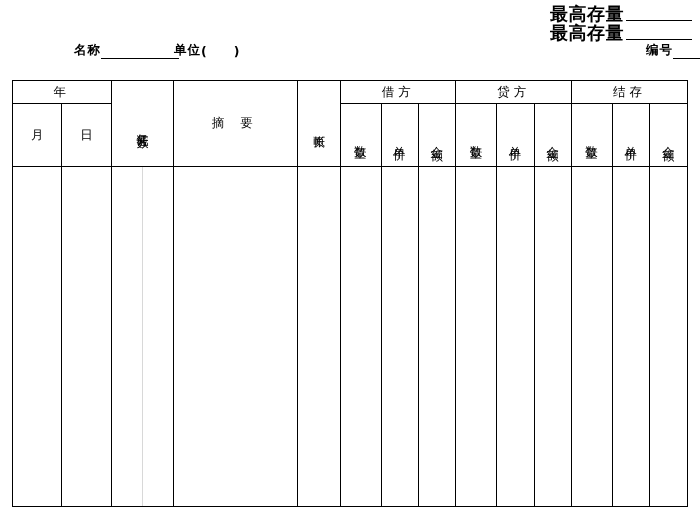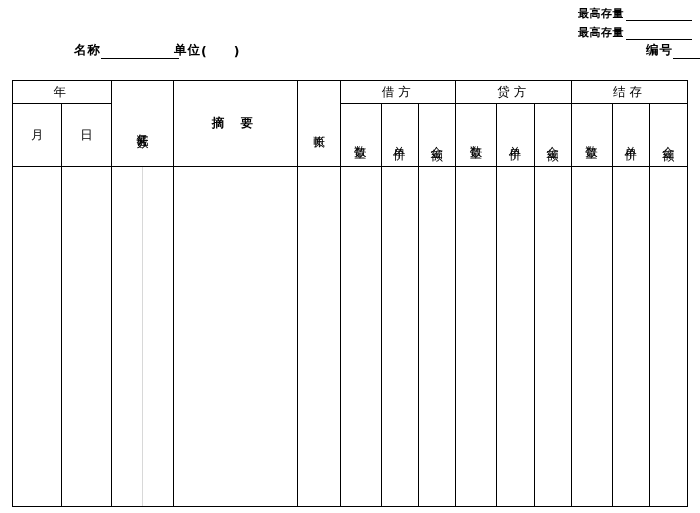--- a/index.html
+++ b/index.html
@@ -31,21 +31,21 @@
     text-align: right;
   }
   .limit-row {
     display: flex;
     justify-content: flex-end;
     align-items: flex-end;
     height: 19px;
   }
   .limit-label {
     font-weight: bold;
-    font-size: 11px;
+    font-size: 18px;
     letter-spacing: 0.5px;
     line-height: 14px;
   }
   .limit-blank {
     width: 66px;
     border-bottom: 1px solid #000;
     height: 14px;
     margin-left: 2px;
   }
 
@@ -121,21 +121,20 @@
     writing-mode: vertical-rl;
     text-orientation: upright;
     letter-spacing: 1px;
     display: inline-block;
     line-height: 1.05;
     font-size: 12px;
   }
   .horiz-wide {
     letter-spacing: 6px;
     font-size: 12.5px;
-    font-weight: bold;
   }
   .body-row td {
     height: 339px;
   }
   
   .faint-split {
     position: relative;
   }
   .faint-split:after {
     content: "";

